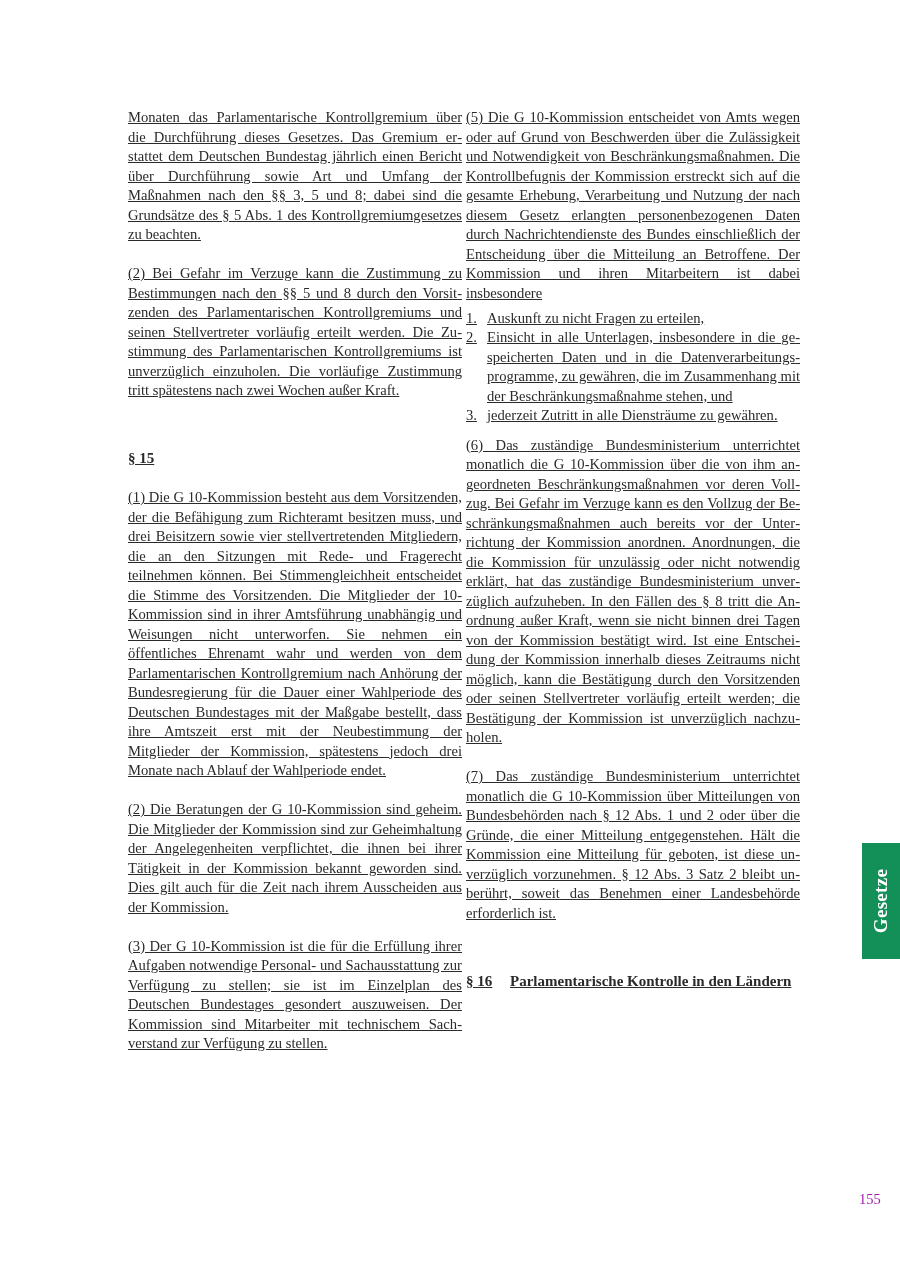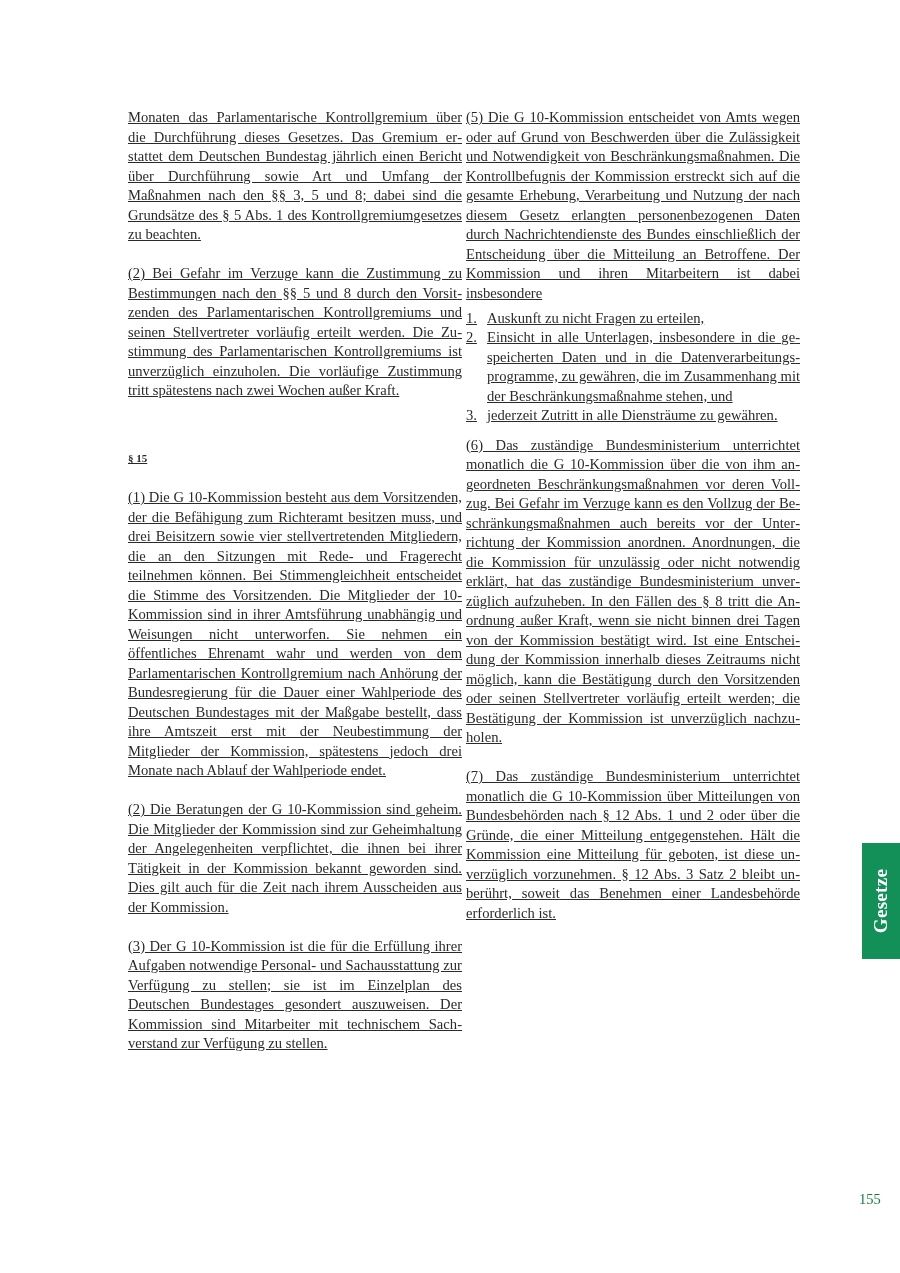--- a/index.html
+++ b/index.html
@@ -5,37 +5,37 @@
   html, body { margin: 0; padding: 0; }
   body {
     width: 900px; height: 1273px; position: relative; overflow: hidden;
     background: #ffffff; color: #2a2a2a;
     font-family: "Liberation Serif", "DejaVu Serif", serif;
   }
   .col { position: absolute; top: 108px; width: 334px; font-size: 14.6px; line-height: 19.5px; text-decoration: underline; }
   .col-left { left: 128px; }
   .col-right { left: 466px; }
   p { margin: 0 0 19.5px 0; text-align: justify; hyphens: manual; }
-  .heading { font-weight: bold; font-size: 11px; line-height: 19.5px; margin: 0 0 19.5px 0; display: flex; }
+  .heading { font-weight: bold; font-size: 15px; line-height: 19.5px; margin: 0 0 19.5px 0; display: flex; }
   .heading .num { width: 44px; flex: 0 0 44px; }
   .heading .title { flex: 1; }
   .gap-before-heading { height: 29px; }
   ol.items { list-style: none; margin: -14px 0 10px 0; padding: 0; }
   ol.items li { display: flex; text-align: justify; }
   ol.items li .n { flex: 0 0 21px; }
   ol.items li .t { flex: 1; }
   .side-tab {
     position: absolute; left: 862px; top: 843px; width: 38px; height: 116px;
     background: #139058; display: flex; align-items: center; justify-content: center;
   }
   .side-tab span {
     transform: rotate(-90deg); color: #ffffff; font-weight: bold; font-size: 19px;
     white-space: nowrap; letter-spacing: 0.3px;
   }
-  .page-number { position: absolute; left: 859px; top: 1191px; font-size: 14.5px; color: #15803d; text-align: right; }
+  .page-number { position: absolute; left: 859px; top: 1191px; font-size: 14.5px; color: #a21caf; text-align: right; }
 </style>
 </head>
 <body>
 
 <div class="col col-left">
   <p>Monaten das Parlamentarische Kontrollgremium über die Durchführung dieses Gesetzes. Das Gremium er­stattet dem Deutschen Bundestag jährlich einen Be­richt über Durchführung sowie Art und Umfang der Maßnahmen nach den §§ 3, 5 und 8; dabei sind die Grundsätze des § 5 Abs. 1 des Kontrollgremiumgeset­zes zu beachten.</p>
   <p>(2) Bei Gefahr im Verzuge kann die Zustimmung zu Bestimmungen nach den §§ 5 und 8 durch den Vorsit­zenden des Parlamentarischen Kontrollgremiums und seinen Stellvertreter vorläufig erteilt werden. Die Zu­stimmung des Parlamentarischen Kontrollgremiums ist unverzüglich einzuholen. Die vorläufige Zustimmung tritt spätestens nach zwei Wochen außer Kraft.</p>
   <div class="gap-before-heading"></div>
   <div class="heading">
     <span class="num">§ 15</span>
@@ -57,19 +57,23 @@
       <span class="t">Einsicht in alle Unterlagen, insbesondere in die ge­speicherten Daten und in die Datenverarbeitungs­programme, zu gewähren, die im Zusammenhang mit der Beschränkungsmaßnahme stehen, und</span>
     </li>
     <li>
       <span class="n">3.</span>
       <span class="t">jederzeit Zutritt in alle Diensträume zu gewähren.</span>
     </li>
   </ol>
   <p>(6) Das zuständige Bundesministerium unterrichtet monatlich die G 10-Kommission über die von ihm an­geordneten Beschränkungsmaßnahmen vor deren Voll­zug. Bei Gefahr im Verzuge kann es den Vollzug der Be­schränkungsmaßnahmen auch bereits vor der Unter­richtung der Kommission anordnen. Anordnungen, die die Kommission für unzulässig oder nicht notwendig erklärt, hat das zuständige Bundesministerium unver­züglich aufzuheben. In den Fällen des § 8 tritt die An­ordnung außer Kraft, wenn sie nicht binnen drei Tagen von der Kommission bestätigt wird. Ist eine Entschei­dung der Kommission innerhalb dieses Zeitraums nicht möglich, kann die Bestätigung durch den Vorsitzenden oder seinen Stellvertreter vorläufig erteilt werden; die Bestätigung der Kommission ist unverzüglich nachzu­holen.</p>
   <p>(7) Das zuständige Bundesministerium unterrichtet monatlich die G 10-Kommission über Mitteilungen von Bundesbehörden nach § 12 Abs. 1 und 2 oder über die Gründe, die einer Mitteilung entgegenstehen. Hält die Kommission eine Mitteilung für geboten, ist diese un­verzüglich vorzunehmen. § 12 Abs. 3 Satz 2 bleibt un­berührt, soweit das Benehmen einer Landesbehörde erforderlich ist.</p>
   <div class="gap-before-heading"></div>
+  <div class="heading">
+    <span class="num">§ 16</span>
+    <span class="title">Parlamentarische Kontrolle in den Ländern</span>
+  </div>
 </div>
 
 <div class="side-tab">
   <span>Gesetze</span>
 </div>
 
 <div class="page-number">155</div>
 
 </body></html>

